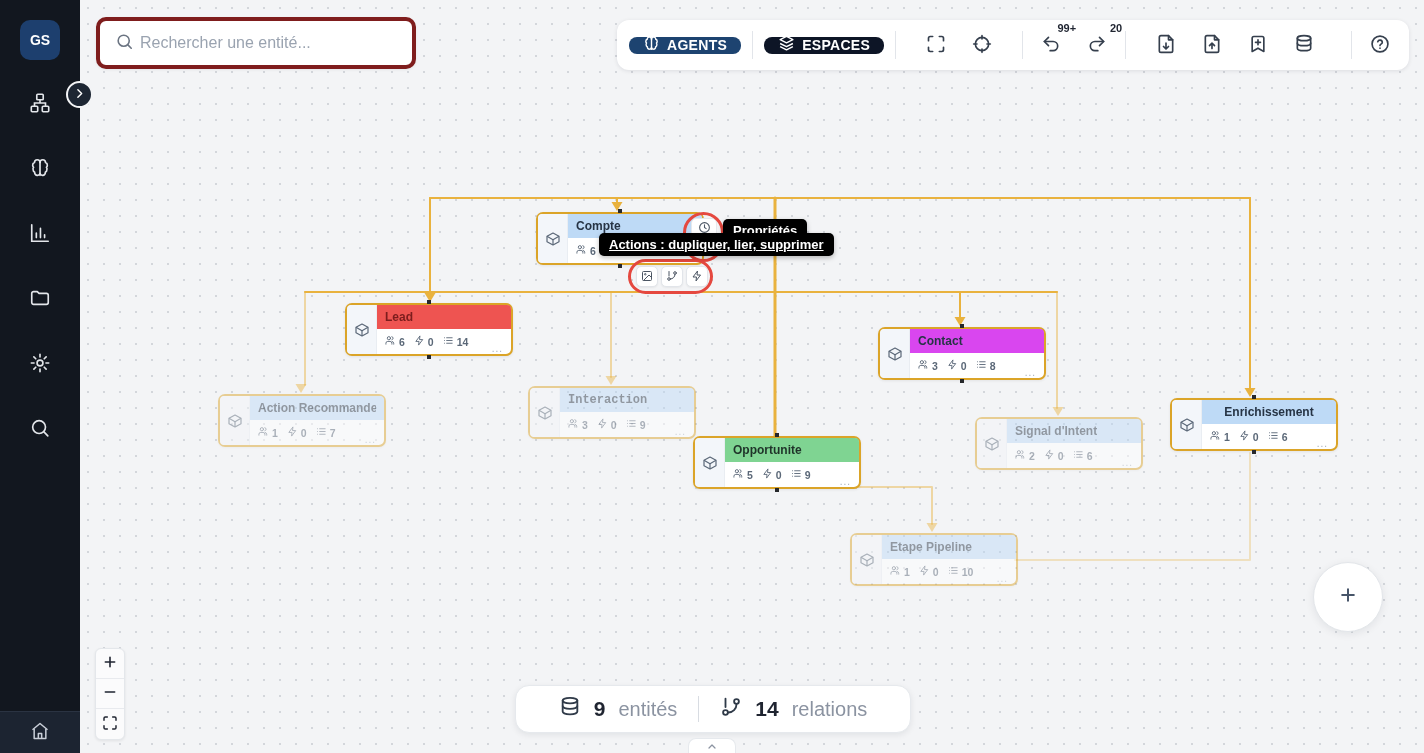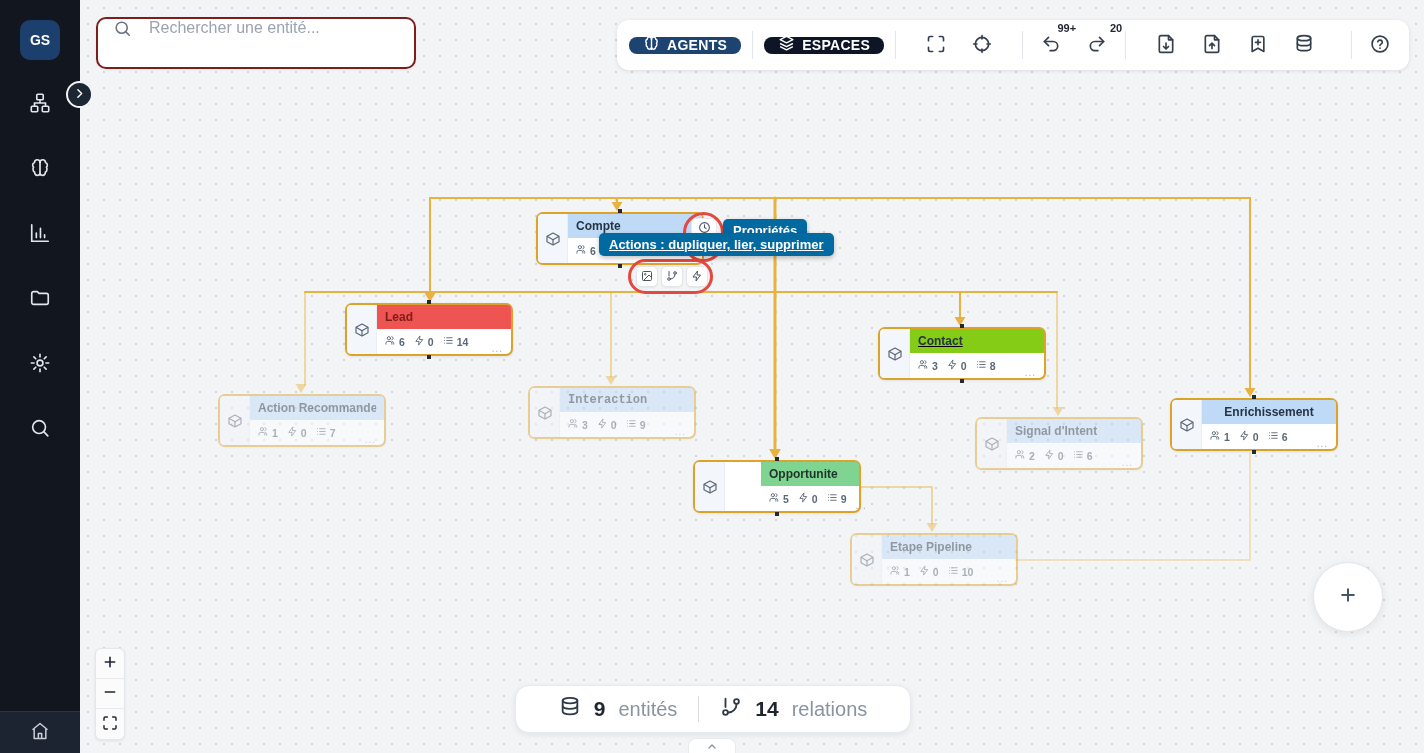--- a/index.html
+++ b/index.html
@@ -24,22 +24,22 @@
   .side-btn svg { width:22px; height:22px; }
   .side-footer { position:absolute; left:0; bottom:0; width:80px; height:42px; background:#1c2431;
     border-top:1px solid #2a3342; display:flex; align-items:center; justify-content:center; color:#c9cfd8; }
   .side-footer svg { width:20px; height:20px; }
   .collapse-btn { position:absolute; left:66px; top:81px; width:27px; height:27px; border-radius:50%;
     background:#1d2633; border:2px solid #f3f4f6; color:#fff; display:flex; align-items:center; justify-content:center; z-index:11; cursor:pointer; }
   .collapse-btn svg { width:13px; height:13px; }
 
   
   .search-box { position:absolute; left:96px; top:17px; width:320px; height:52px; background:#fff;
-    border:2px solid #7f1d1d; border-radius:10px; box-shadow:0 1px 3px rgba(16,24,40,.06);
-    display:flex; align-items:flex-start; padding:0 15px; gap:17px; z-index:9; }
+    border:4px solid #7f1d1d; border-radius:10px; box-shadow:0 1px 3px rgba(16,24,40,.06);
+    display:flex; align-items:center; padding:0 15px; gap:6px; z-index:9; }
   .search-box svg { width:19px; height:19px; color:#6b7482; flex:none; }
   .search-box input { border:none; outline:none; flex:1; font-size:16px; color:#334155; font-family:inherit; background:transparent; }
   .search-box input::placeholder { color:#9aa3b0; }
 
   
   .toolbar { position:absolute; left:617px; top:20px; width:792px; height:50px; background:#fff;
     border-radius:12px; box-shadow:0 1px 4px rgba(16,24,40,.10); display:flex; align-items:center;
     padding:0 12px; z-index:9; }
   .tb-sep { width:1px; height:28px; background:#e2e5ea; margin:0 11px; flex:none; }
   .pill-btn { height:17px; border:none; border-radius:8px; color:#fff; font-weight:700; font-size:14px;
@@ -79,21 +79,21 @@
     color:#4b5563; z-index:4; cursor:pointer; }
   .clock-btn svg { width:13px; height:13px; }
   .node-actionbar { position:absolute; left:636px; top:266px; display:flex; gap:3px; z-index:4; }
   .mini-btn { width:22px; height:21px; background:#fff; border:1px solid #e2e5ea; border-radius:5px;
     display:flex; align-items:center; justify-content:center; color:#4b5563; cursor:pointer;
     box-shadow:0 1px 2px rgba(0,0,0,.06); }
   .mini-btn svg { width:12px; height:12px; }
   .ring { position:absolute; border:3px solid #e5483f; border-radius:999px; z-index:5; pointer-events:none; }
   .ring-clock { left:683px; top:212px; width:41px; height:50px; }
   .ring-actions { left:628px; top:259px; width:85px; height:35px; }
-  .tooltip { position:absolute; background:#0369a1; color:#fff; font-weight:700; font-size:13px;
+  .tooltip { position:absolute; background:#000000; color:#fff; font-weight:700; font-size:13px;
     padding:4px 10px; border-radius:5px; white-space:nowrap; box-shadow:0 2px 5px rgba(0,0,0,.25); }
   .tt-props { left:723px; top:219px; z-index:6; }
   .tt-actions { left:599px; top:233px; z-index:7;text-decoration:underline; }
 
   
   .status-bar { position:absolute; left:515px; top:685px; width:396px; height:48px; background:#fff;
     border:1px solid #e6e9ed; border-radius:14px; box-shadow:0 2px 6px rgba(16,24,40,.08);
     display:flex; align-items:center; justify-content:center; gap:13px; z-index:8; }
   .status-bar svg { width:22px; height:22px; color:#2f3a48; }
   .sb-count { font-size:21px; font-weight:700; color:#1f2430; }
@@ -394,21 +394,21 @@
 
 <div class="node selected" style="left:878px; top:327px;">
   <div class="node-icon">
       <svg viewBox="0 0 24 24" fill="none" stroke="currentColor" stroke-width="1.8" stroke-linejoin="round">
         <path d="M21 8l-9-5-9 5v8l9 5 9-5z"></path>
         <path d="M3 8l9 5 9-5"></path>
         <path d="M12 13v8"></path>
       </svg>
     </div>
   <div class="node-main">
-    <div class="node-header" style="background-color: #84cc16; text-decoration: underline;">
+    <div class="node-header" style="background-color: #d946ef;">
       <span class="node-title" style="color: rgb(38, 52, 69);">Contact</span>
     </div>
     <div class="node-stats">
       <span class="stat">
           <span><svg viewBox="0 0 24 24" fill="none" stroke="currentColor" stroke-width="2" stroke-linecap="round">
               <path d="M15 20v-2a4 4 0 0 0-4-4H6a4 4 0 0 0-4 4v2"></path>
               <circle cx="8.5" cy="7" r="3.5"></circle>
               <path d="M19 20v-2a4 4 0 0 0-3-3.85"></path>
               <path d="M15 3.6a3.5 3.5 0 0 1 0 6.8"></path>
             </svg></span>
@@ -505,21 +505,21 @@
               <path d="M8 6h12M8 12h12M8 18h12"></path>
               <path d="M3.5 6h.01M3.5 12h.01M3.5 18h.01"></path>
             </svg></span>
           <span>9</span>
         </span>
       <span class="node-more">...</span>
     </div>
   </div>
 </div>
 
-<div class="node selected" style="left:693px; top:460px;gap:36px;">
+<div class="node selected" style="left:693px; top:436px;">
   <div class="node-icon">
       <svg viewBox="0 0 24 24" fill="none" stroke="currentColor" stroke-width="1.8" stroke-linejoin="round">
         <path d="M21 8l-9-5-9 5v8l9 5 9-5z"></path>
         <path d="M3 8l9 5 9-5"></path>
         <path d="M12 13v8"></path>
       </svg>
     </div>
   <div class="node-main">
     <div class="node-header" style="background-color: rgb(127, 212, 146);">
       <span class="node-title" style="color: rgb(31, 51, 41);">Opportunite</span>

